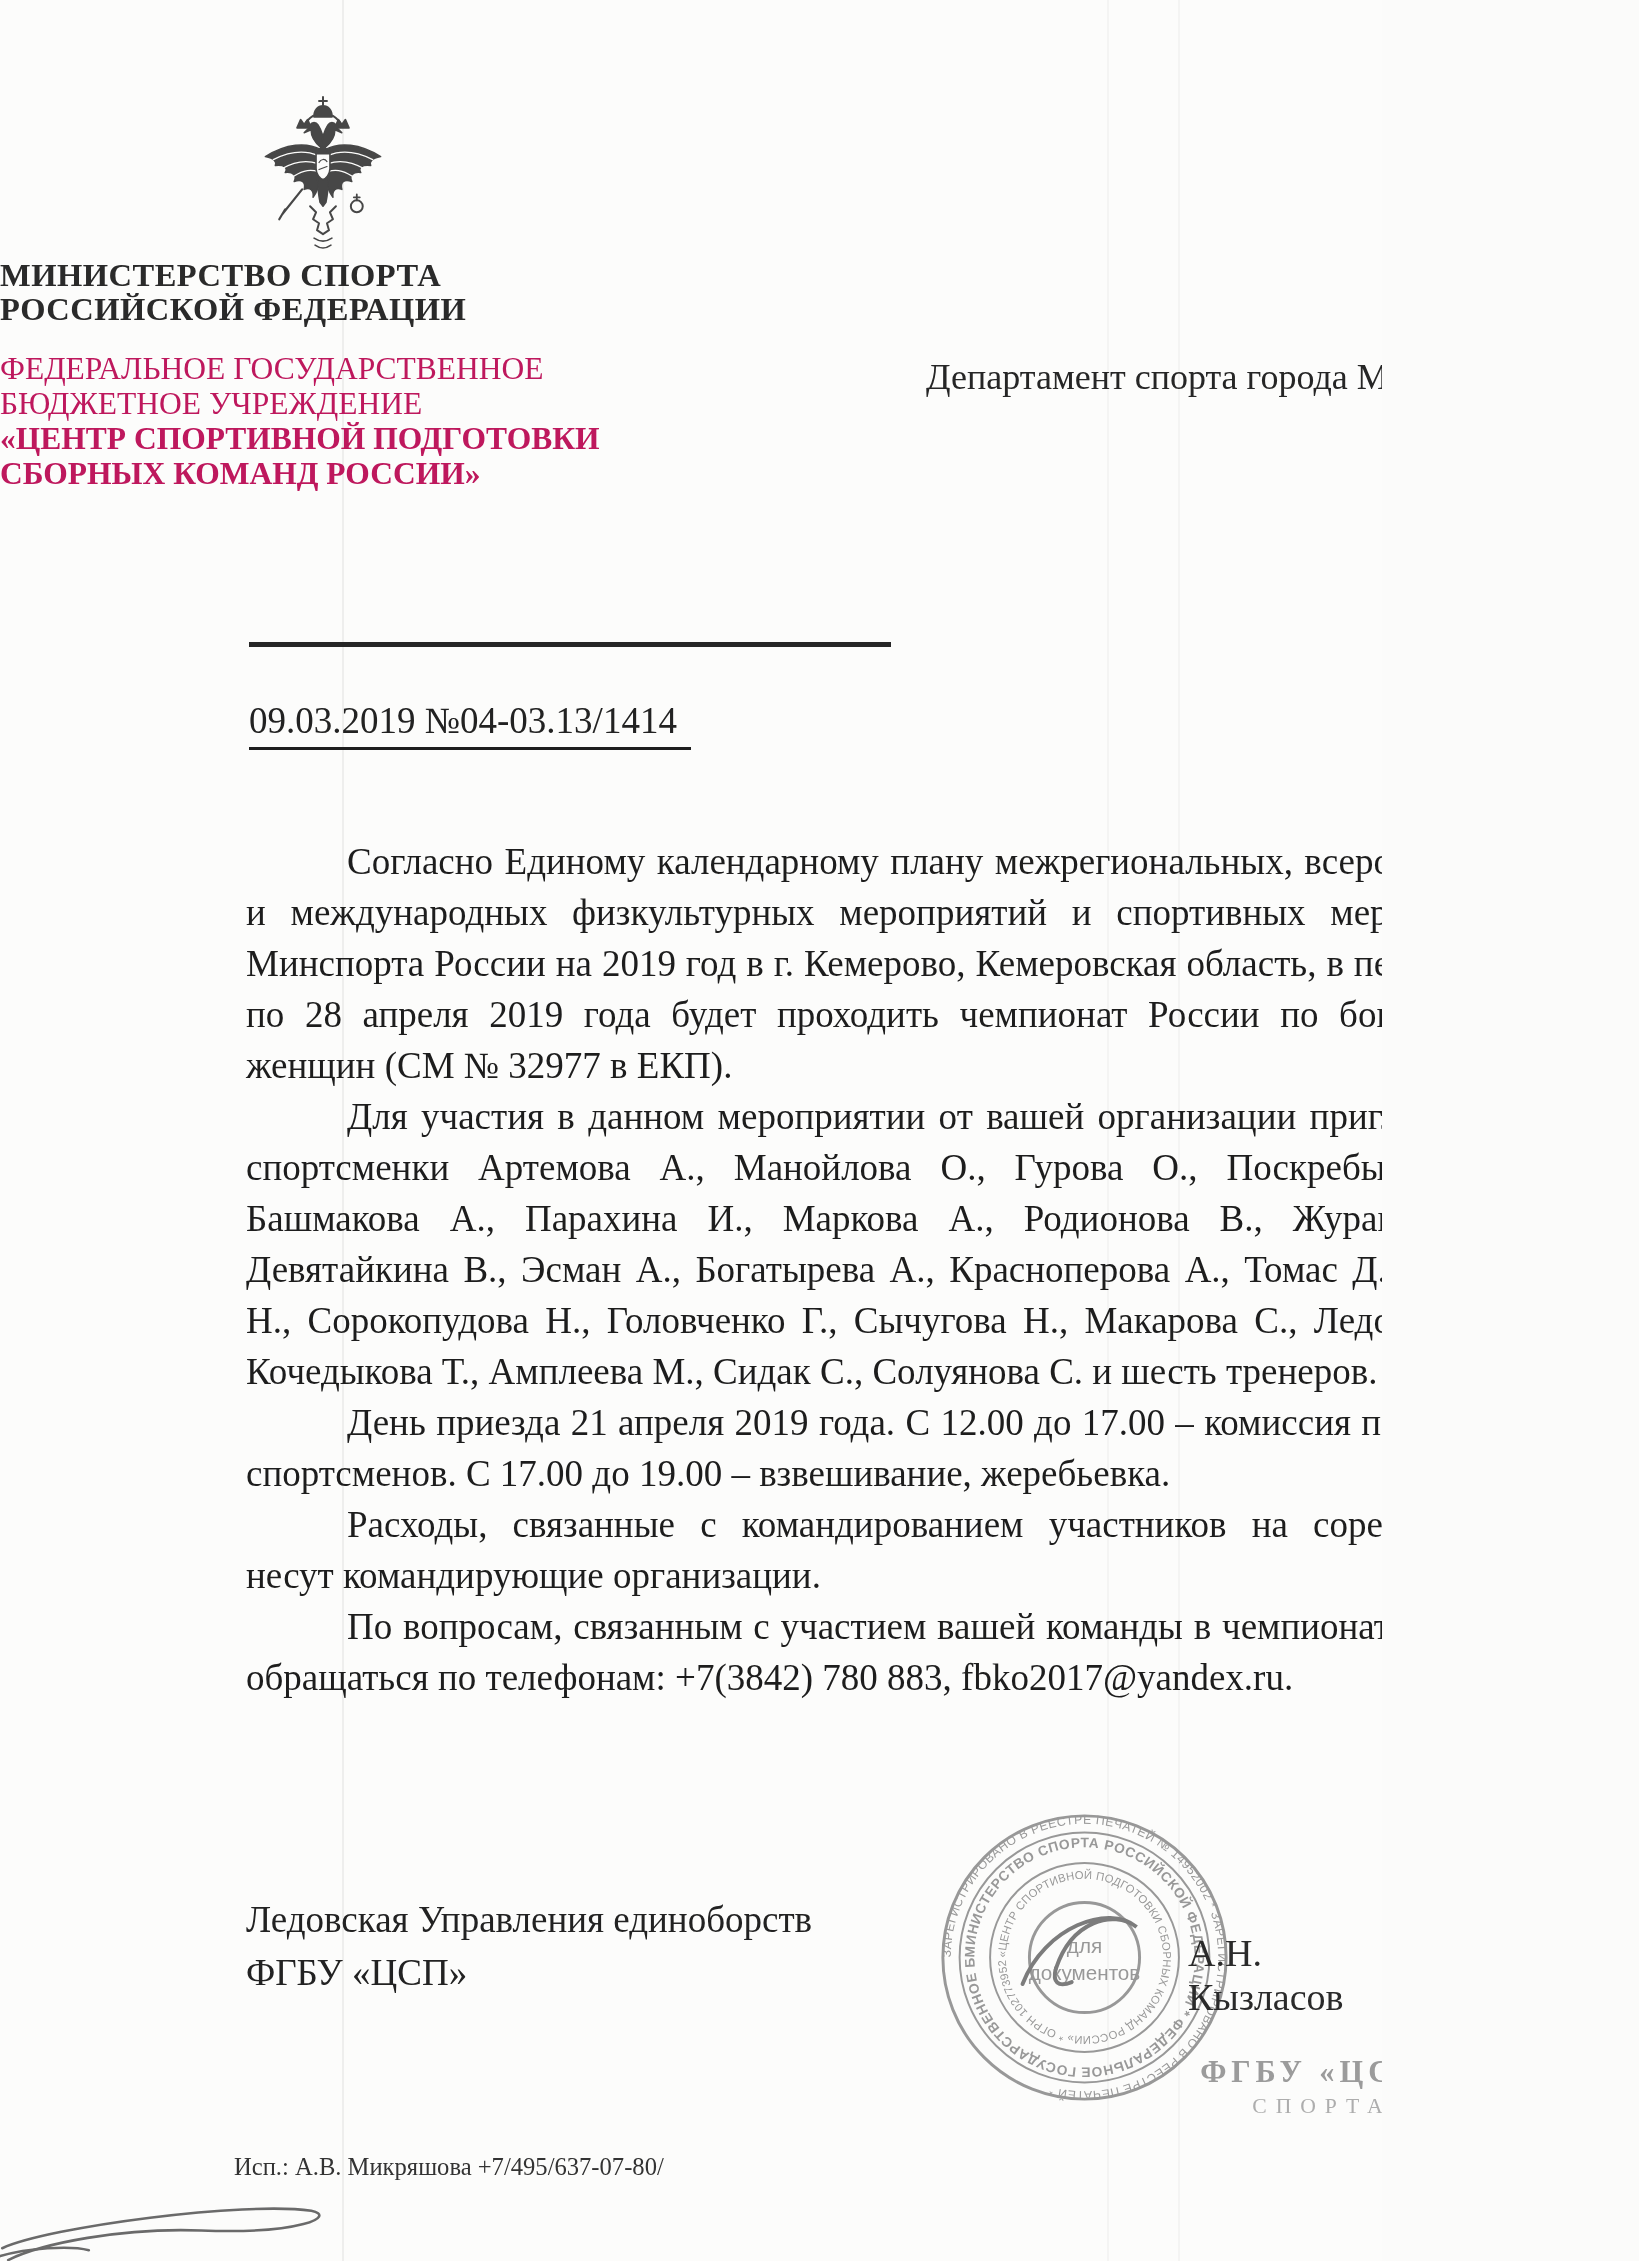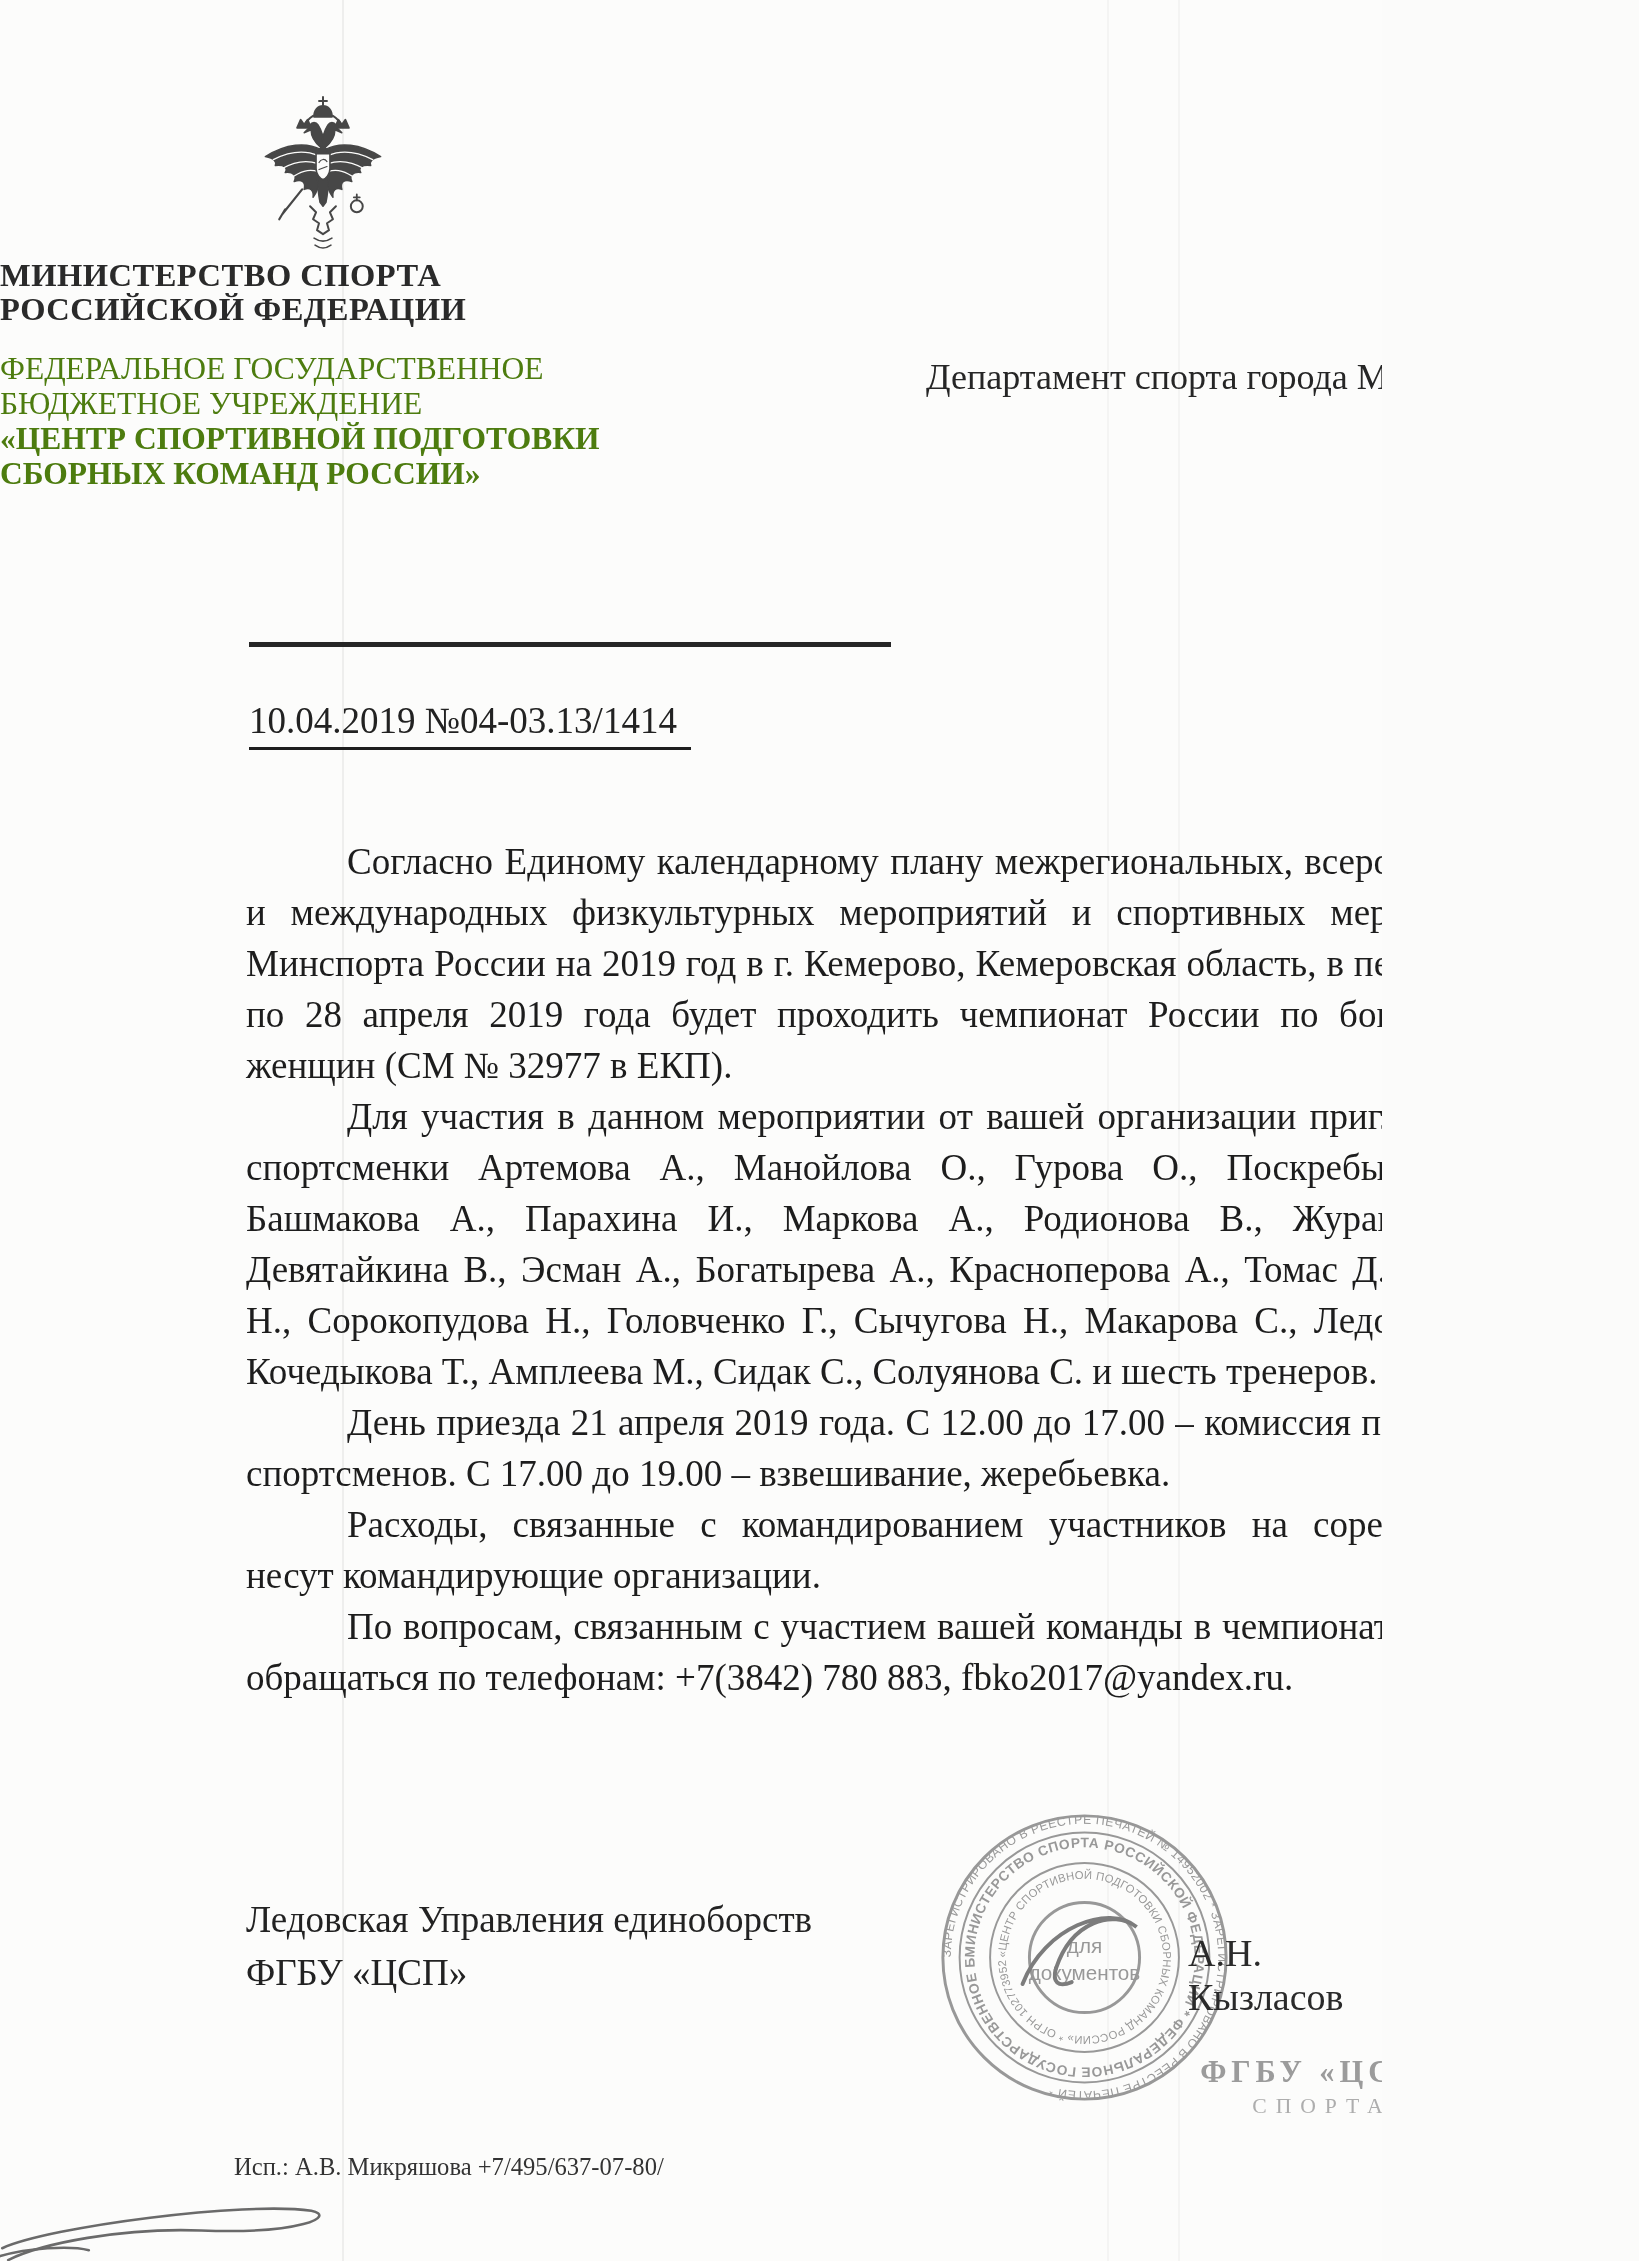--- a/index.html
+++ b/index.html
@@ -9,21 +9,21 @@
     font-family:"Liberation Serif","DejaVu Serif",serif;
   }
   .scanline{position:absolute;top:0;bottom:0;width:2px;pointer-events:none;}
   .sl1{left:342px;background:rgba(60,60,50,0.07);}
   .sl2{left:1107px;background:rgba(60,60,50,0.04);}
   .sl3{left:1178px;background:rgba(60,60,50,0.04);}
   .emblem{position:absolute;left:258px;top:94px;width:130px;height:164px;}
   .ministry{position:absolute;left:0;top:258px;width:646px;
     font-weight:bold;font-size:32.5px;line-height:34px;letter-spacing:0.5px;color:#2a2a2a;}
   .org{position:absolute;left:0;top:351px;width:646px;
-    font-size:31.5px;line-height:35px;color:#4d7c0f;}
+    font-size:31.5px;line-height:35px;color:#be185d;}
   .org .b{font-weight:bold;}
   .contacts{position:absolute;left:0;top:532px;width:646px;
     font-size:28.6px;line-height:34px;color:#2f2f2f;}
   .lh-rule{position:absolute;left:249px;top:642px;width:642px;height:4.9px;background:#262626;}
 
   
   .recipient{position:absolute;left:926px;top:357px;width:630px;
     font-size:36px;line-height:41px;color:#262626;}
 
   
@@ -110,21 +110,21 @@
     <div class="b">«ЦЕНТР СПОРТИВНОЙ ПОДГОТОВКИ</div>
     <div class="b">СБОРНЫХ КОМАНД РОССИИ»</div>
   </div>
 
 
   <div class="lh-rule"></div>
 
   <div class="recipient">Департамент спорта города Москвы</div>
 
   <div class="reference">
-    <span>10.04.2019 №04-03.13/1414</span>
+    <span>09.03.2019 №04-03.13/1414</span>
   </div>
 
   <div class="body-text">
     <p>Согласно Единому календарному плану межрегиональных, всероссийских и международных физкультурных мероприятий и спортивных мероприятий Минспорта России на 2019 год в г. Кемерово, Кемеровская область, в период с 21 по 28 апреля 2019 года будет проходить чемпионат России по боксу среди женщин (СМ № 32977 в ЕКП).</p>
     <p>Для участия в данном мероприятии от вашей организации приглашаются спортсменки Артемова А., Манойлова О., Гурова О., Поскребышева А., Башмакова А., Парахина И., Маркова А., Родионова В., Журавлева А., Девятайкина В., Эсман А., Богатырева А., Красноперова А., Томас Д., Азизова Н., Сорокопудова Н., Головченко Г., Сычугова Н., Макарова С., Ледовская Н., Кочедыкова Т., Амплеева М., Сидак С., Солуянова С. и шесть тренеров.</p>
     <p>День приезда 21 апреля 2019 года. С 12.00 до 17.00 – комиссия по допуску спортсменов. С 17.00 до 19.00 – взвешивание, жеребьевка.</p>
     <p>Расходы, связанные с командированием участников на соревнования, несут командирующие организации.</p>
     <p>По вопросам, связанным с участием вашей команды в чемпионате России, обращаться по телефонам: +7(3842) 780 883, fbko2017@yandex.ru.</p>
   </div>
 

